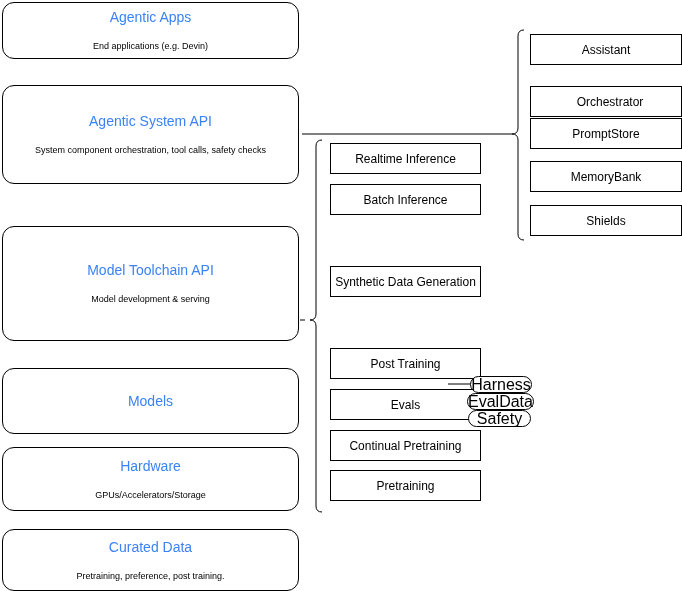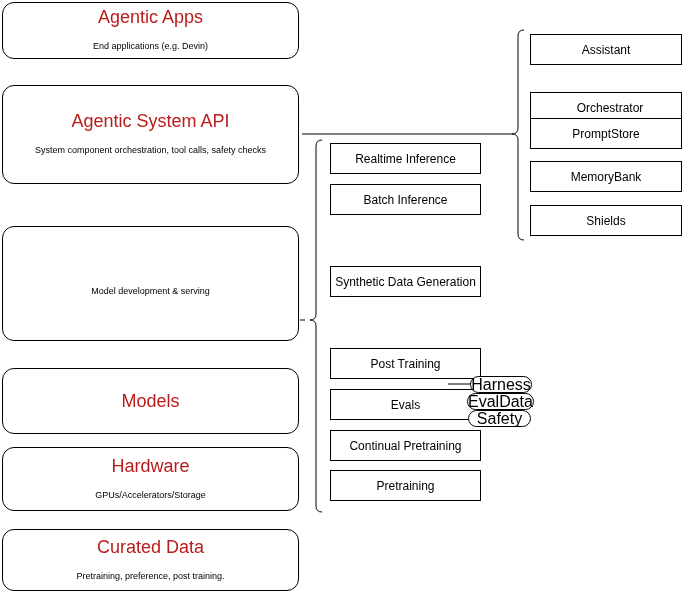--- a/index.html
+++ b/index.html
@@ -26,22 +26,22 @@
     justify-content: center;
     text-align: center;
   }
   
   .layer {
     border-radius: 12px;
     left: 2px;
     width: 297px;
   }
   .layer .title {
-    font-size: 18px;
-    color: #b91c1c;
+    font-size: 14px;
+    color: #3b82f6;
     line-height: 16px;
     text-align: right;
   }
   .layer .subtitle {
     font-size: 9px;
     color: #000000;
     line-height: 12px;
     margin-top: 15px;
   }
   
@@ -111,20 +111,21 @@
     <div class="title">Agentic Apps</div>
     <div class="subtitle">End applications (e.g. Devin)</div>
   </div>
 
   <div class="node layer" style="top:85px; height:99px;">
     <div class="title">Agentic System API</div>
     <div class="subtitle">System component orchestration, tool calls, safety checks</div>
   </div>
 
   <div class="node layer" style="top:226px; height:115px;">
+    <div class="title">Model Toolchain API</div>
     <div class="subtitle">Model development &amp; serving</div>
   </div>
 
   <div class="node layer" style="top:368px; height:66px;">
     <div class="title">Models</div>
   </div>
 
   <div class="node layer" style="top:447px; height:64px;">
     <div class="title">Hardware</div>
     <div class="subtitle">GPUs/Accelerators/Storage</div>
@@ -157,21 +158,21 @@
     <span>Pretraining</span>
   </div>
 
   <div class="pill" style="left:470px; top:376px; width:62px;">Harness</div>
   <div class="pill" style="left:467px; top:393px; width:67px;">EvalData</div>
   <div class="pill" style="left:468px; top:410px; width:63px;">Safety</div>
 
   <div class="node chip chip-right" style="top:34px;">
     <span>Assistant</span>
   </div>
-  <div class="node chip chip-right" style="top:92px;padding-left:8px;">
+  <div class="node chip chip-right" style="top:86px;padding-left:8px;">
     <span>Orchestrator</span>
   </div>
   <div class="node chip chip-right" style="top:118px;">
     <span>PromptStore</span>
   </div>
   <div class="node chip chip-right" style="top:161px;">
     <span>MemoryBank</span>
   </div>
   <div class="node chip chip-right" style="top:205px;">
     <span>Shields</span>

